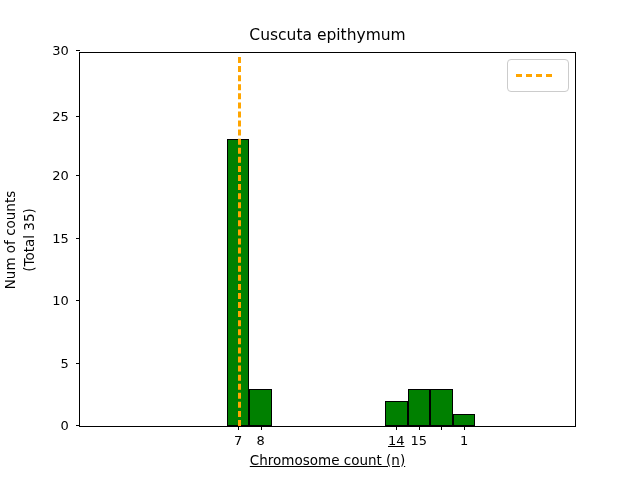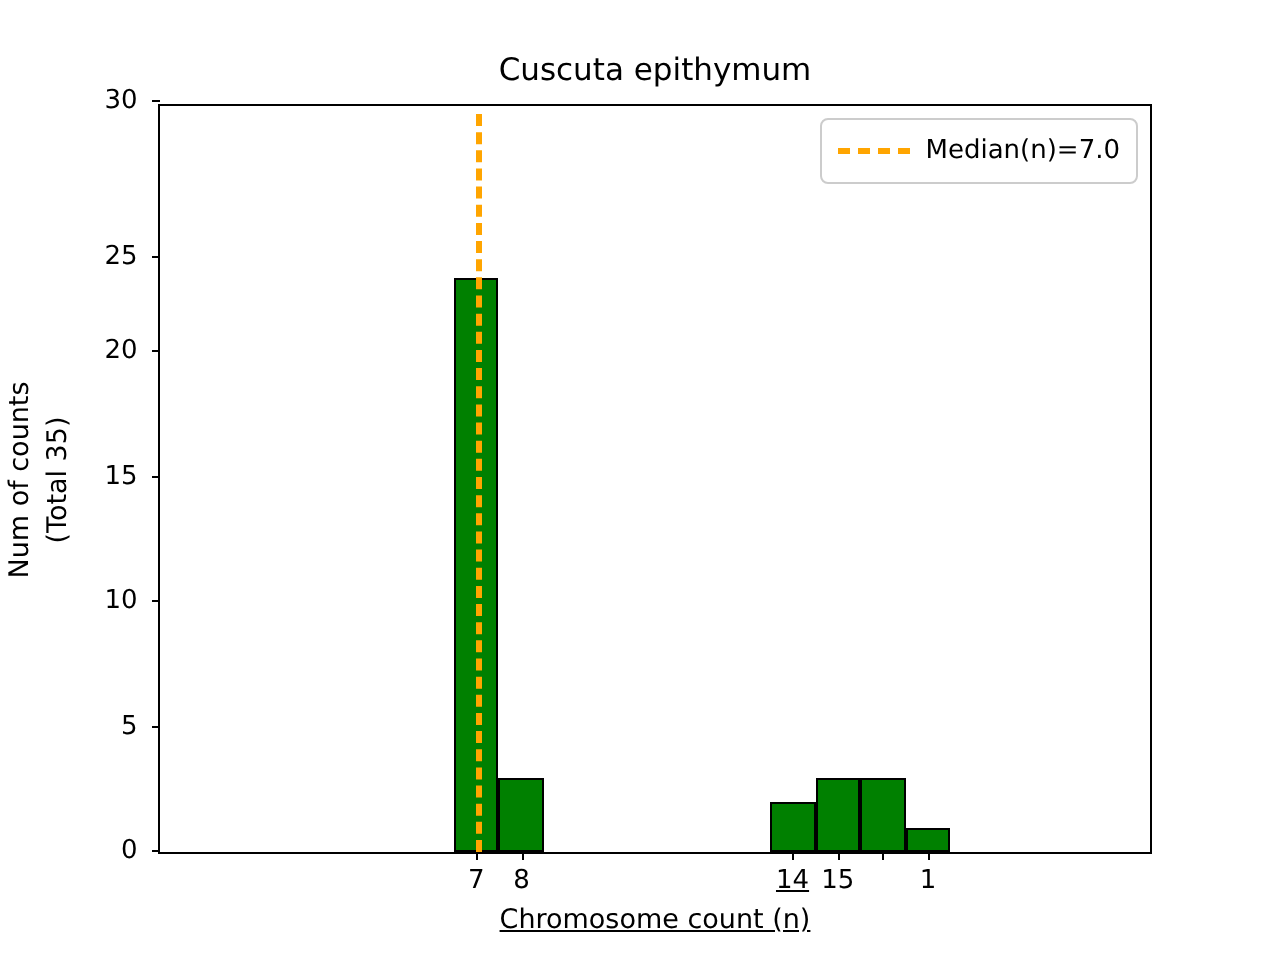--- a/index.html
+++ b/index.html
@@ -212,21 +212,21 @@
         </div>
         <div class="ytick" style="bottom: 125px; margin-top: 39px;">
           <span class="ytick-label">10</span>
         </div>
         <div class="ytick" style="bottom: 187.5px;">
           <span class="ytick-label">15</span>
         </div>
         <div class="ytick" style="bottom: 250px;">
           <span class="ytick-label">20</span>
         </div>
-        <div class="ytick" style="bottom: 297px;">
+        <div class="ytick" style="bottom: 309px;">
           <span class="ytick-label">25</span>
         </div>
         <div class="ytick" style="bottom: 375px;">
           <span class="ytick-label">30</span>
         </div>
         <span class="xtick-label" style="left: 158.136px;">7</span>
         <div class="xtick" style="left: 158.136px;"></div>
         <span class="xtick-label" style="left: 180.727px;">8</span>
         <div class="xtick" style="left: 180.727px;"></div>
         <span class="xtick-label" style="left: 316.273px; text-decoration: underline;">14</span>
@@ -237,20 +237,19 @@
         <div class="xtick" style="left: 361.455px;"></div>
         <span class="xtick-label" style="left: 384.045px;">1</span>
         <div class="xtick" style="left: 384.045px;"></div>
       </div>
 
     <div id="legend">
       <div class="legend-row">
         <span class="legend-handle">
           <span class="dash" id="legend-dash" style="border-top-color: rgb(255, 165, 0);"></span>
         </span>
-        <span class="legend-label">Median(n)=7.0</span>
       </div>
     </div>
   </div>
 
   <div id="xlabel">Chromosome count (n)</div>
 
 </div>
 
 </body></html>

